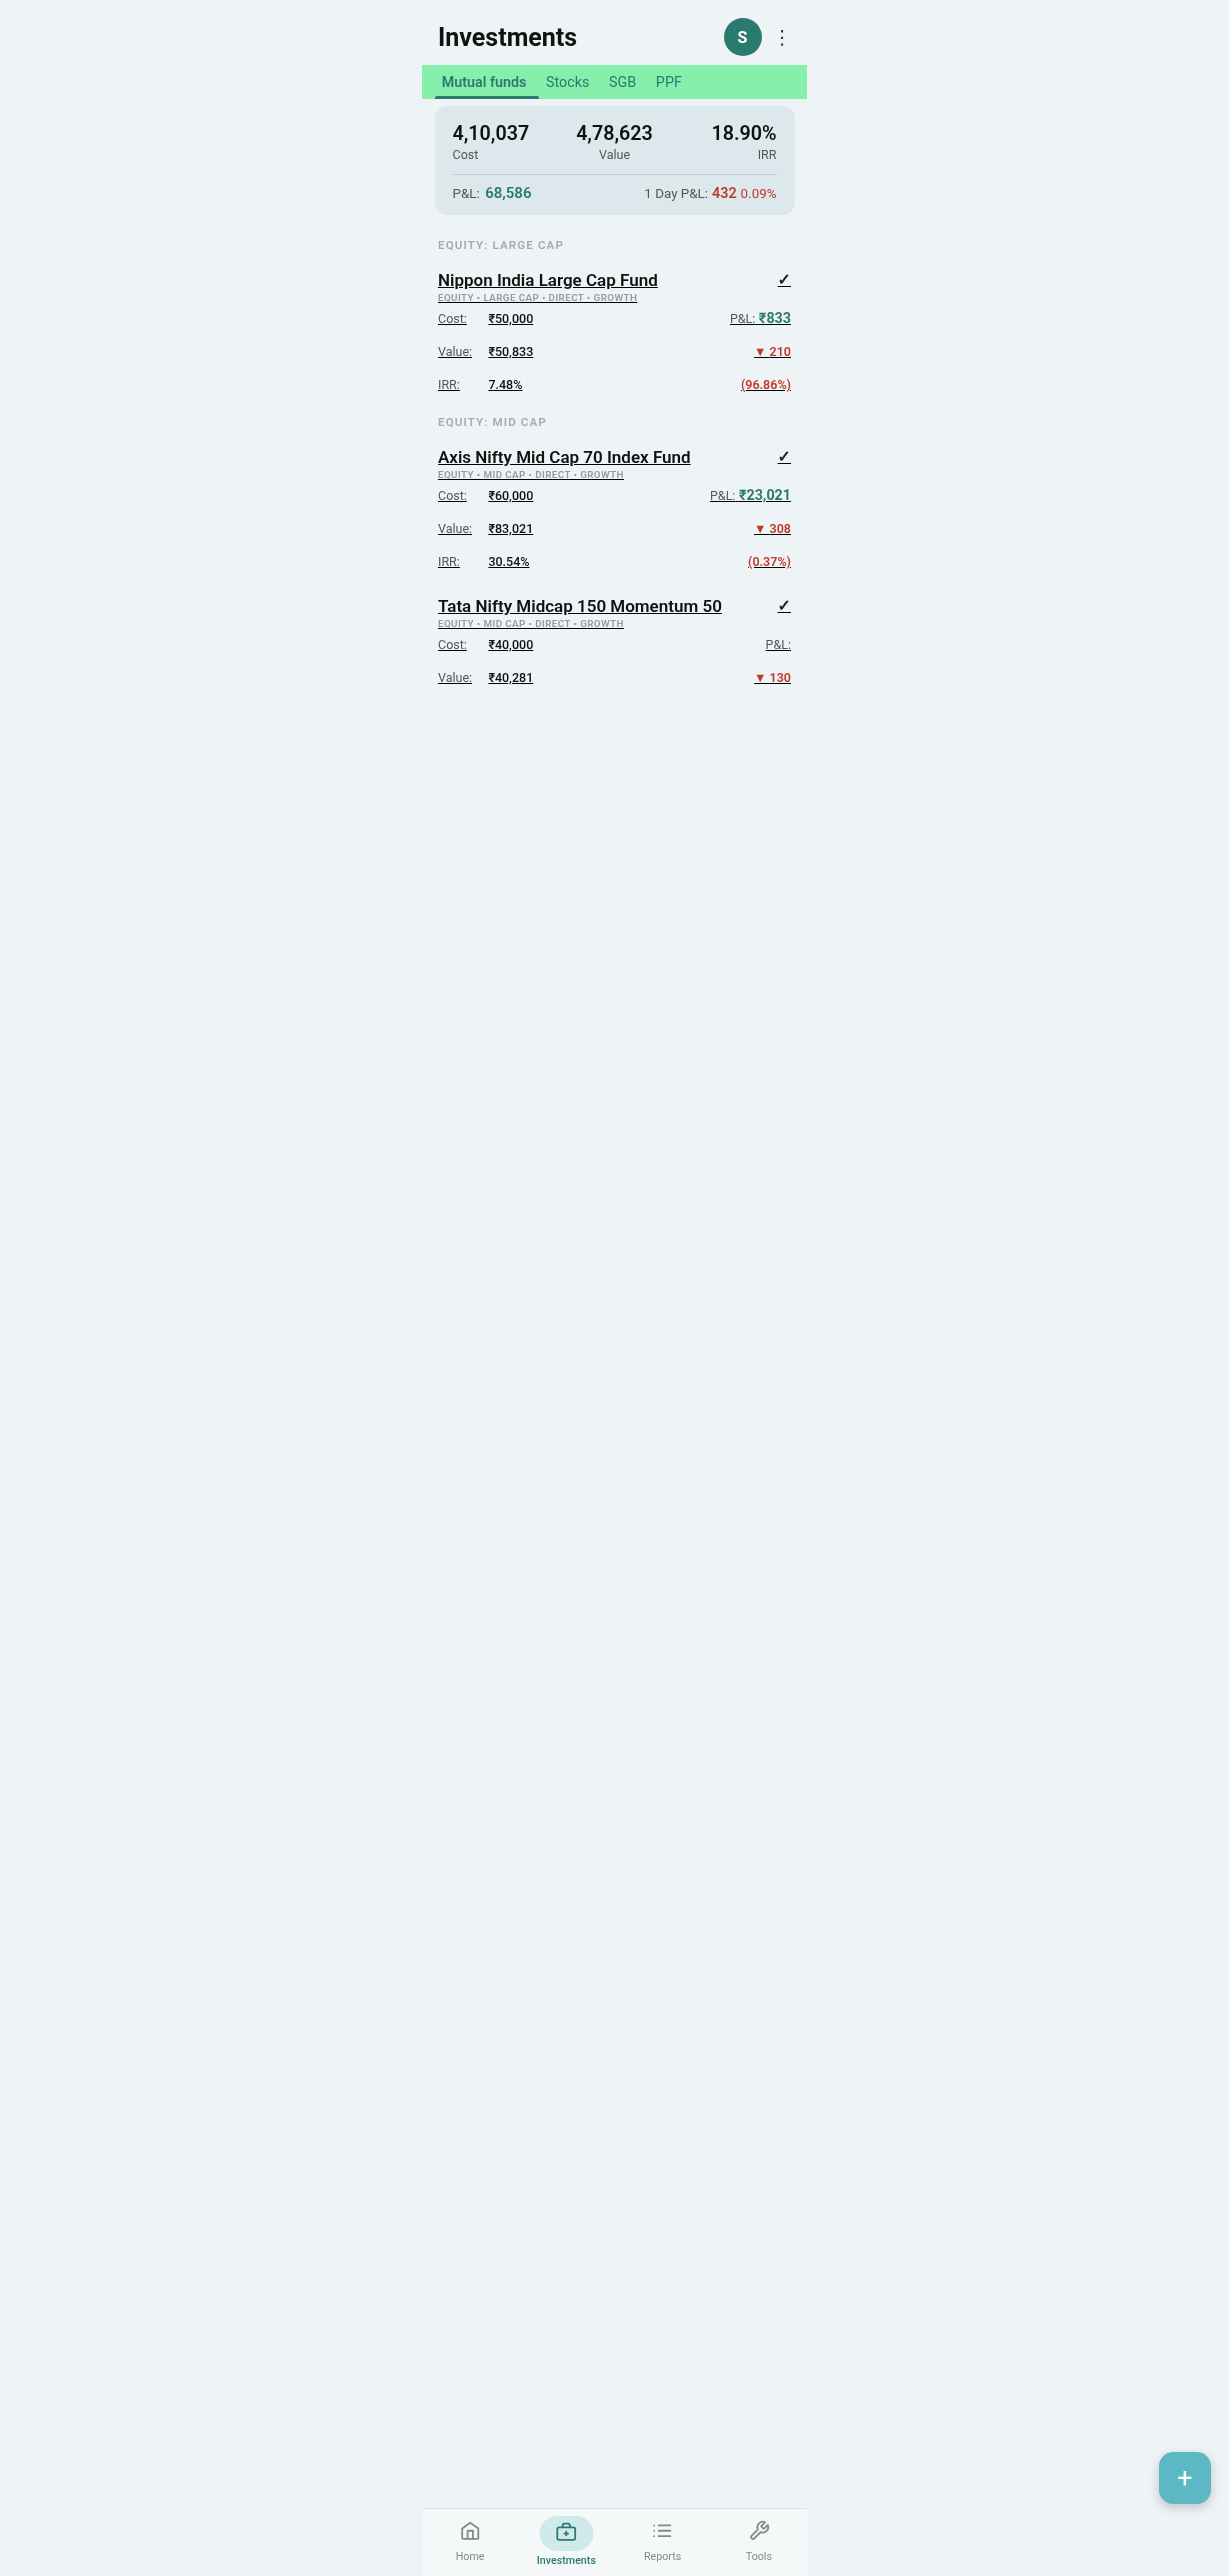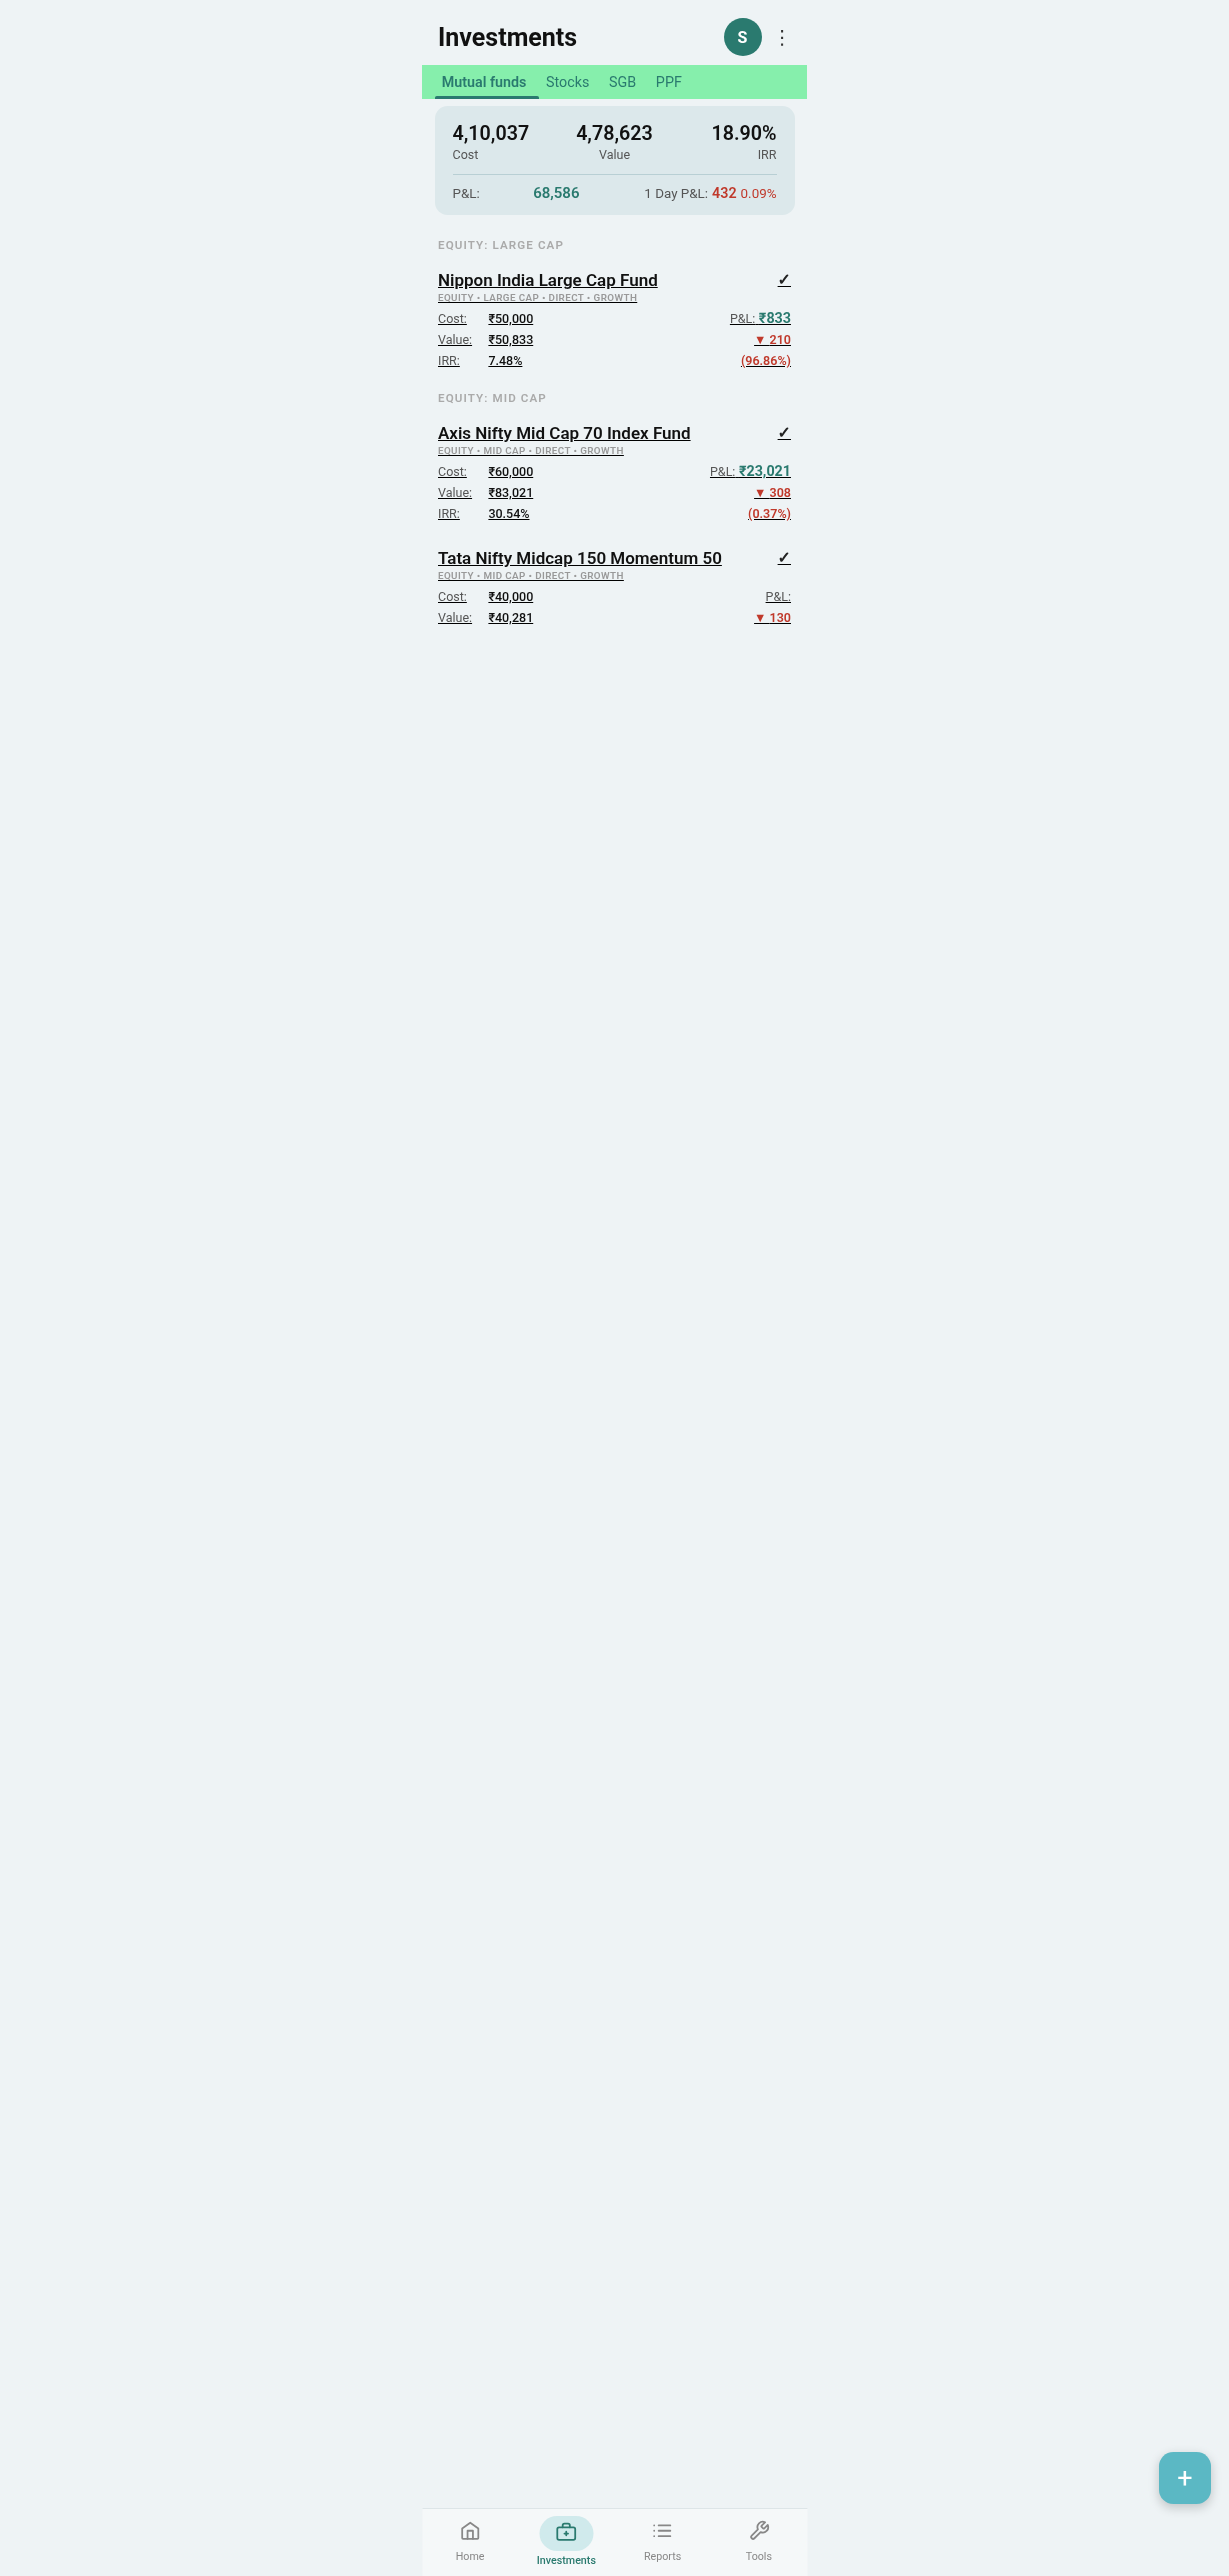--- a/index.html
+++ b/index.html
@@ -114,21 +114,20 @@
       align-items: center;
     }
     .pnl-label {
       font-size: 13.4px;
       color: #555;
     }
     .pnl-value {
       color: #2a7a6f;
       font-size: 15px;
       font-weight: 600;
-      margin-left: 48px;
     }
     .day-pnl {
       display: flex;
       align-items: center;
       gap: 4px;
       font-size: 13.4px;
     }
     .day-pnl-label { color: #555; }
     .day-pnl-value { color: #c0392b; font-weight: 600; font-size: 14.3px; }
     .day-pnl-pct { color: #c0392b; font-size: 13.4px; }
@@ -254,21 +253,21 @@
       background: #d0eaec;
       border-radius: 18px;
       padding: 5.4px 16px 3.6px 16px;
     }
     .content-scroll {
       padding-bottom: 72px;
     }
     .fund-details-grid {
       display: flex;
       flex-direction: column;
-      gap: 5px;
+      gap: 17px;
       margin-top: 5.4px;
     }
     .fund-detail-row {
       display: flex;
       justify-content: space-between;
       align-items: center;
     }
     .fund-detail-left {
       display: flex;
       align-items: center;

